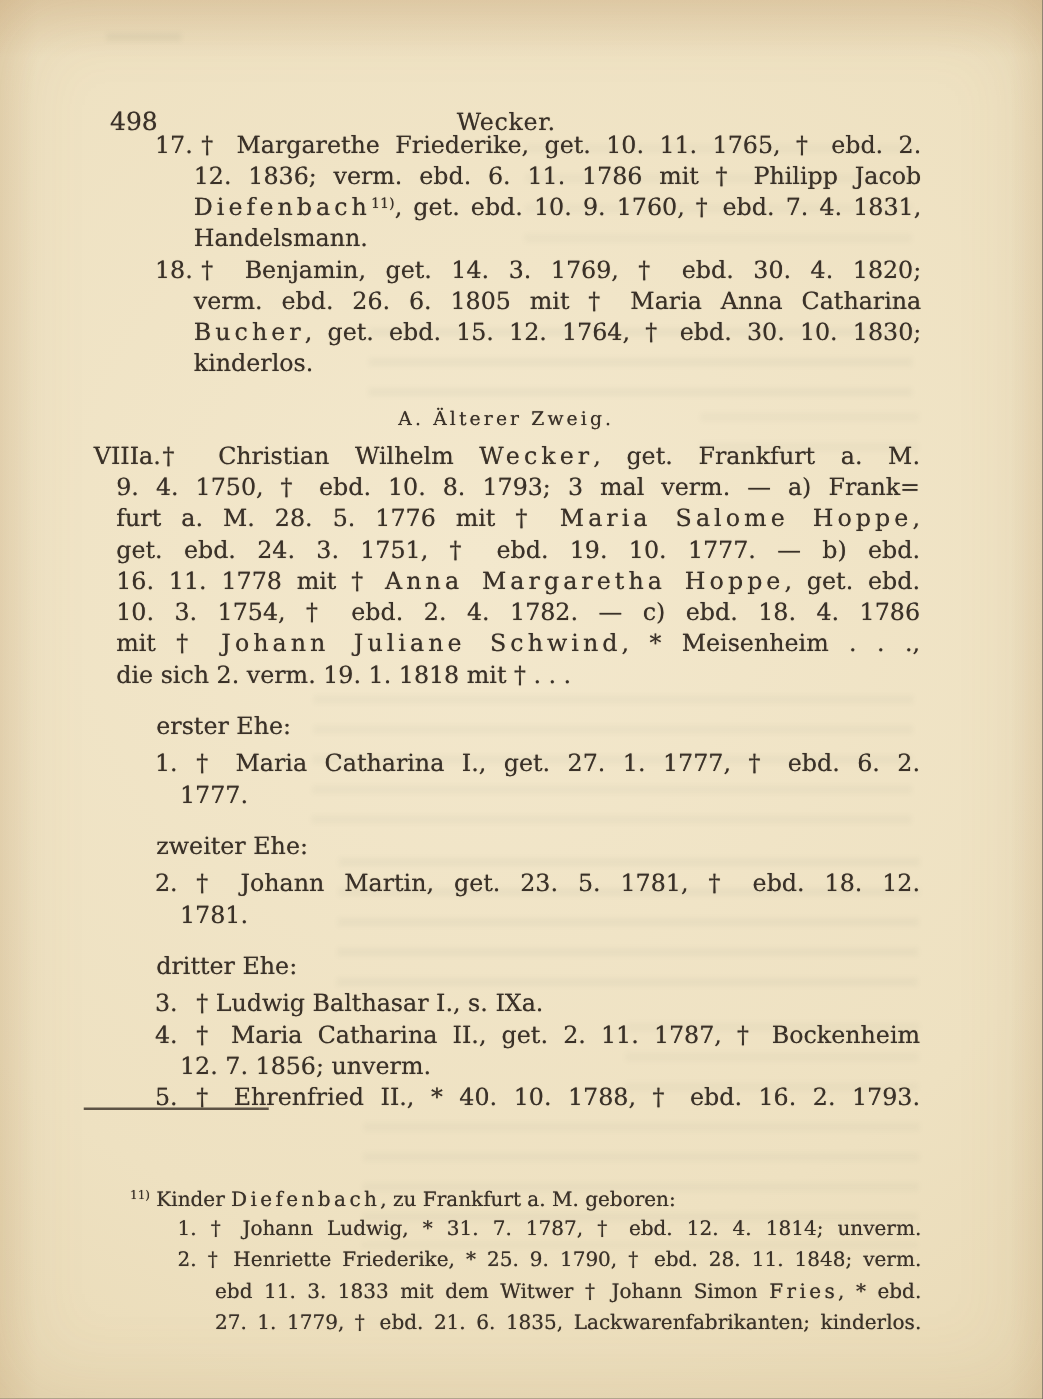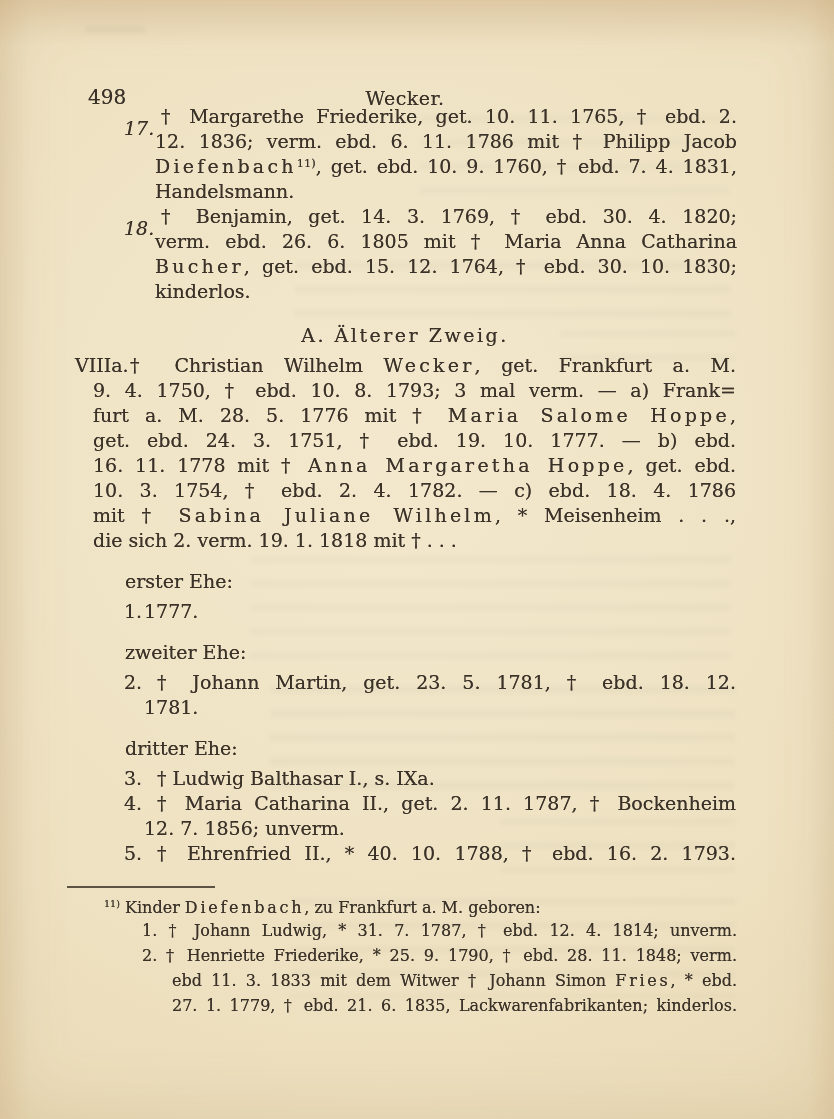--- a/index.html
+++ b/index.html
@@ -40,39 +40,39 @@
   .pagenum{position:absolute;left:88px;top:0;font-size:20px;line-height:25px;}
   .runtitle{position:absolute;left:75px;top:1px;width:660px;text-align:center;font-size:19px;line-height:25px;letter-spacing:.5px;}
 
   #body-col{position:absolute;top:104px;left:0;width:834px;z-index:2;font-size:19px;line-height:25px;}
   .line{min-height:25px;}
   .j{text-align:justify;text-align-last:justify;}
   .sp{letter-spacing:0.17em;}
   sup.fnm{font-size:0.6em;vertical-align:6px;line-height:0;letter-spacing:0;}
 
   .entry-main{position:relative;margin-left:155px;width:582px;}
-  .entry-main > .num{position:absolute;left:-31px;top:12px;font-style:italic;}
+  .entry-main > .num{position:absolute;left:-31px;top:0;}
   .entry-main .l1{padding-left:6px;}
 
   .entry-roman{position:relative;margin-left:93px;width:643px;margin-top:5px;}
   .entry-roman > .num{position:absolute;left:-18px;top:0;}
   .entry-roman .l1{padding-left:37px;}
 
   .entry-child{position:relative;margin-left:144px;width:592px;}
   .entry-child > .num{position:absolute;left:-20px;top:0;}
   .entry-child .l1{padding-left:13px;}
 
-  .heading{margin:18px 0 0 75px;width:660px;text-align:center;font-size:19px;line-height:26px;letter-spacing:2.5px;}
+  .heading{margin:18px 0 0 75px;width:660px;text-align:center;font-size:15px;line-height:26px;letter-spacing:2.5px;}
   .subline{margin-left:193px;margin-top:2px;}
   .ehe-label{margin-left:125px;margin-top:16px;}
   .subline + .ehe-label{margin-top:1px;text-align:center;}
   .ehe-label + .entry-child{margin-top:5px;}
 
   .fn-rule{position:absolute;left:67px;top:886px;width:148px;border-top:2px solid rgba(56,47,38,0.8);z-index:2;}
-  #footnote{position:absolute;left:0;top:896px;width:834px;z-index:2;font-size:16px;line-height:23px;}
+  #footnote{position:absolute;left:0;top:948px;width:834px;z-index:2;font-size:16px;line-height:23px;}
   .fn-head{margin-left:104px;}
   .fn-l1{margin-left:142px;width:595px;}
   .fn-lc{margin-left:172px;width:565px;}
 </style>
 </head>
 <body>
 
 <div class="page inked">
   <div class="ghosts">
     <div class="ghost g0"></div>
@@ -107,26 +107,27 @@
       </div>
       <div class="heading">A. Älterer Zweig.</div>
       <div class="entry-roman">
         <span class="num">VIIIa.</span>
         <div class="line l1 j"><span>† Christian Wilhelm </span><span class="sp">Wecker</span><span>, get. Frankfurt a. M.</span></div>
         <div class="line cont j"><span>9. 4. 1750, † ebd. 10. 8. 1793; 3 mal verm. — a) Frank=</span></div>
         <div class="line cont j"><span>furt a. M. 28. 5. 1776 mit † </span><span class="sp">Maria Salome Hoppe</span><span>,</span></div>
         <div class="line cont j"><span>get. ebd. 24. 3. 1751, † ebd. 19. 10. 1777. — b) ebd.</span></div>
         <div class="line cont j"><span>16. 11. 1778 mit † </span><span class="sp">Anna Margaretha Hoppe</span><span>, get. ebd.</span></div>
         <div class="line cont j"><span>10. 3. 1754, † ebd. 2. 4. 1782. — c) ebd. 18. 4. 1786</span></div>
-        <div class="line cont j"><span>mit † </span><span class="sp">Sabina Juliane Wilhelm</span><span>, * Meisenheim . . .,</span></div>
+        <div class="line cont j"><span>mit † </span><span class="sp">Johann Juliane Schwind</span><span>, * Meisenheim . . .,</span></div>
         <div class="line cont"><span>die sich 2. verm. 19. 1. 1818 mit † . . .</span></div>
       </div>
       <div class="ehe-label">erster Ehe:</div>
       <div class="entry-child">
         <span class="num">1.</span>
+        <div class="line l1 j"><span>† Maria Catharina I., get. 27. 1. 1777, † ebd. 6. 2.</span></div>
         <div class="line cont"><span>1777.</span></div>
       </div>
       <div class="ehe-label">zweiter Ehe:</div>
       <div class="entry-child">
         <span class="num">2.</span>
         <div class="line l1 j"><span>† Johann Martin, get. 23. 5. 1781, † ebd. 18. 12.</span></div>
         <div class="line cont"><span>1781.</span></div>
       </div>
       <div class="ehe-label">dritter Ehe:</div>
       <div class="entry-child">

